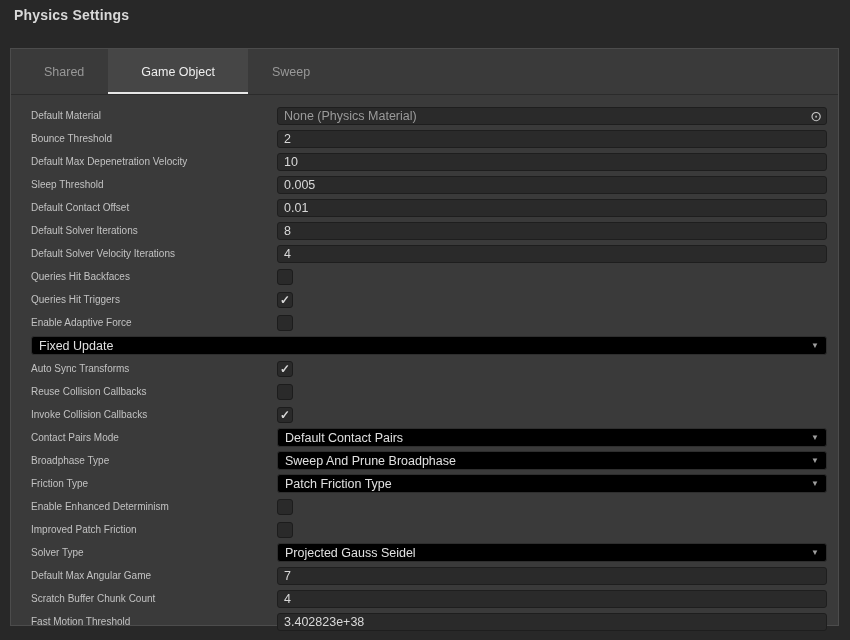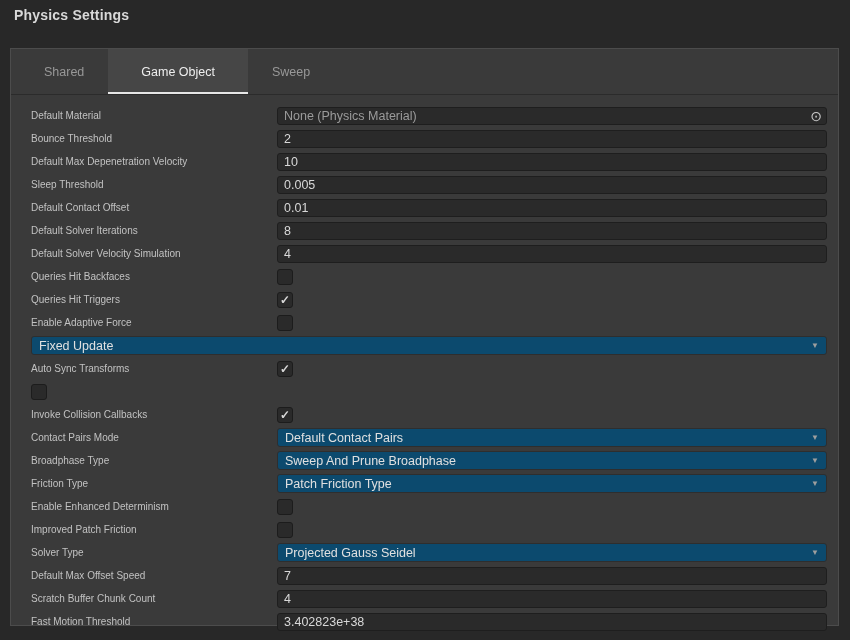--- a/index.html
+++ b/index.html
@@ -98,21 +98,21 @@
   }
   .object-picker {
     color: #c8c8c8;
     font-size: 14px;
     line-height: 1;
     cursor: pointer;
   }
   .dropdown {
     flex: 1;
     height: 19px;
-    background: #0c4a6e;
+    background: #000000;
     border: 1px solid #2e2e2e;
     border-radius: 3px;
     display: flex;
     align-items: center;
     justify-content: space-between;
     padding: 0 7px;
     font-size: 12.5px;
     color: #e0e0e0;
     cursor: default;
     gap: 48px;
@@ -190,21 +190,21 @@
     </div>
 
     <div class="row">
       <span class="label">Default Solver Iterations</span>
       <div class="control">
           <input class="text-field" value="8" style="">
         </div>
     </div>
 
     <div class="row">
-      <span class="label">Default Solver Velocity Simulation</span>
+      <span class="label">Default Solver Velocity Iterations</span>
       <div class="control">
           <input class="text-field" value="4" style="">
         </div>
     </div>
 
     <div class="row">
       <span class="label">Queries Hit Backfaces</span>
       <div class="control">
           <span class="checkbox"></span>
         </div>
@@ -238,20 +238,21 @@
     <div class="row">
       <span class="label">Auto Sync Transforms</span>
       <div class="control">
           <span class="checkbox">
             <span>✓</span>
           </span>
         </div>
     </div>
 
     <div class="row">
+      <span class="label">Reuse Collision Callbacks</span>
       <div class="control">
           <span class="checkbox"></span>
         </div>
     </div>
 
     <div class="row">
       <span class="label">Invoke Collision Callbacks</span>
       <div class="control">
           <span class="checkbox">
             <span>✓</span>
@@ -307,21 +308,21 @@
       <span class="label">Solver Type</span>
       <div class="control">
         <div class="dropdown">
           <span>Projected Gauss Seidel</span>
           <span class="arrow">▼</span>
         </div>
       </div>
     </div>
 
     <div class="row">
-      <span class="label">Default Max Offset Speed</span>
+      <span class="label">Default Max Angular Game</span>
       <div class="control">
           <input class="text-field" value="7" style="">
         </div>
     </div>
 
     <div class="row">
       <span class="label">Scratch Buffer Chunk Count</span>
       <div class="control">
           <input class="text-field" value="4" style="">
         </div>

